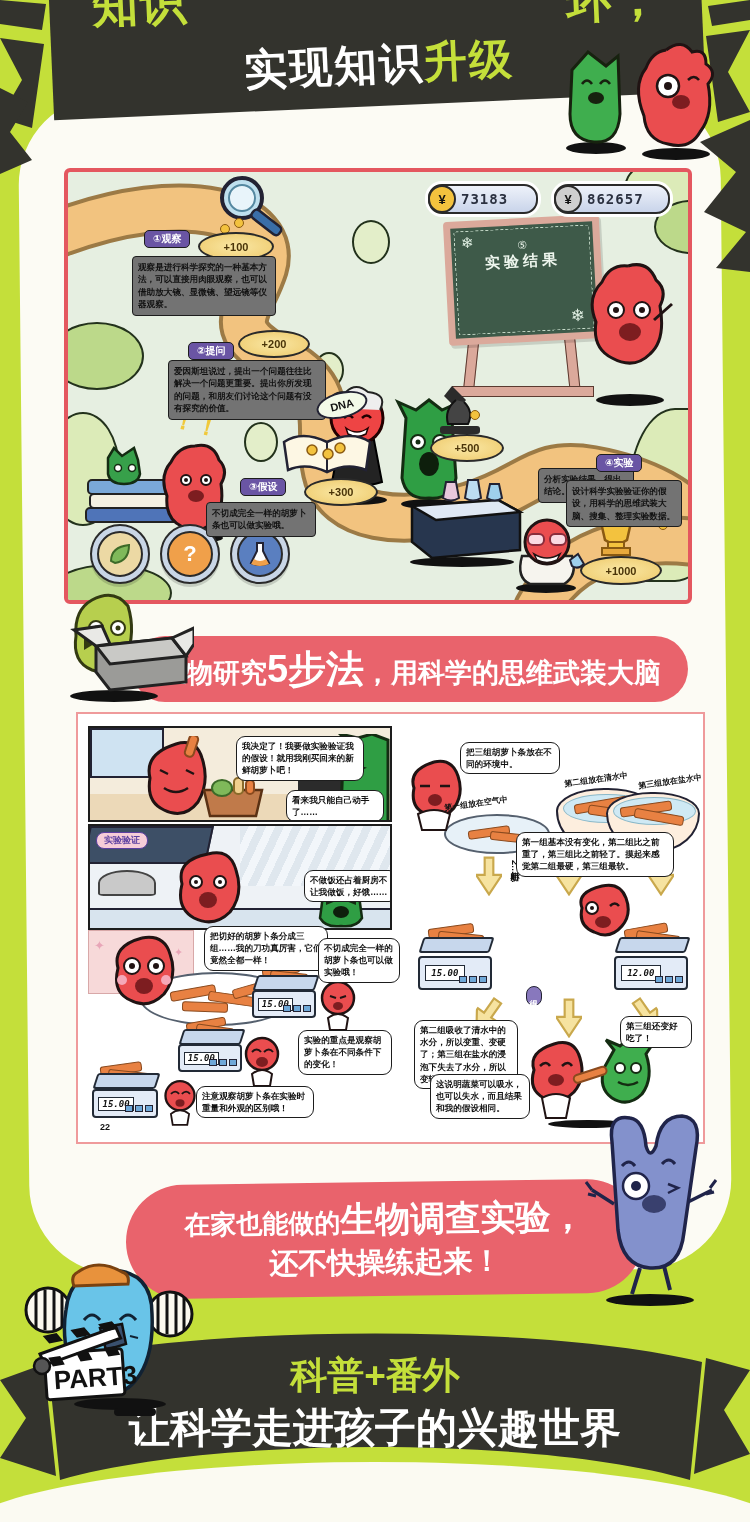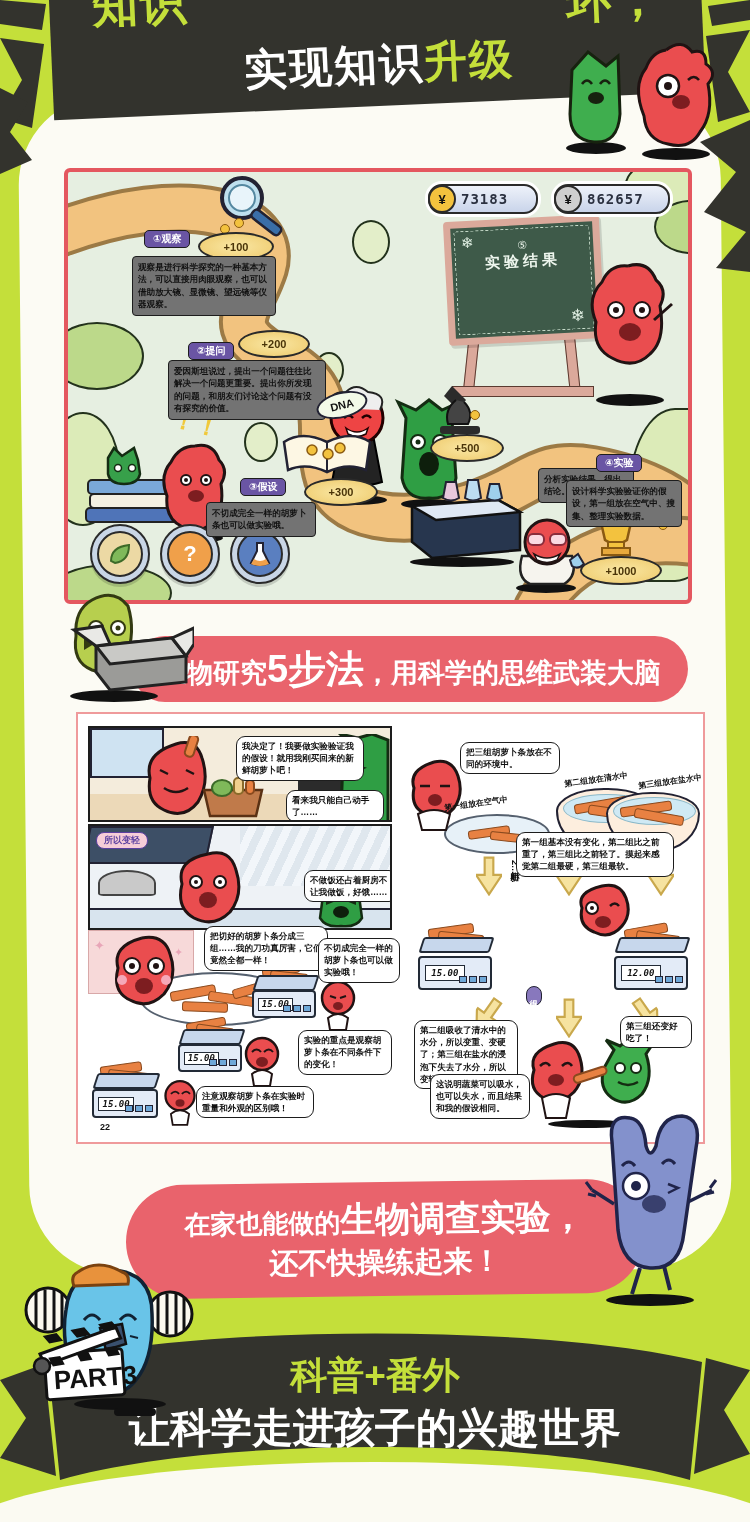--- a/index.html
+++ b/index.html
@@ -250,21 +250,21 @@
     <svg class="abs" style="left:438px;top:344px;width:84px;height:78px;z-index:7" viewBox="0 0 84 78">
       <ellipse cx="40" cy="72" rx="30" ry="5" fill="#111"></ellipse>
       <path d="M16 40 q-6 22 8 28 l34 0 q14 -8 8 -28 z" fill="#f6f4ee" stroke="#222" stroke-width="2.5"></path>
       <circle cx="41" cy="26" r="22" fill="#ea4d4f" stroke="#201313" stroke-width="3"></circle>
       <rect x="22" y="18" width="16" height="11" rx="5" fill="#fbd9e2" stroke="#8a2c3c" stroke-width="2"></rect>
       <rect x="44" y="18" width="16" height="11" rx="5" fill="#fbd9e2" stroke="#8a2c3c" stroke-width="2"></rect>
       <path d="M28 38 q13 8 26 0 l-3 6 q-10 5 -20 0 Z" fill="#fff" stroke="#201313" stroke-width="1.5"></path>
       <path d="M64 44 l8 -6 l6 10 q-6 6 -12 2 z" fill="#9fd0ec" stroke="#223" stroke-width="2"></path>
     </svg>
     <div class="tg" style="left:528px;top:282px">④实验</div>
-    <div class="mb" style="left:498px;top:308px;width:104px">设计科学实验验证你的假设，第一组放在空气中、搜集、整理实验数据。</div>
+    <div class="mb" style="left:498px;top:308px;width:104px">设计科学实验验证你的假设，用科学的思维武装大脑、搜集、整理实验数据。</div>
 
     <div class="medal" style="left:22px;top:352px">
       <div class="in" style="background:#ecd9a4">
         <svg width="26" height="26" viewBox="0 0 26 26">
             <path d="M4 20 Q4 6 22 4 Q22 20 8 22 Z" fill="#7fb95a" stroke="#3c6a28" stroke-width="2"></path>
           </svg>
       </div>
     </div>
     <div class="medal" style="left:92px;top:352px">
       <div class="in" style="background:#f0a04a;color:#fff;font-weight:900;font-size:22px">?</div>
@@ -337,21 +337,21 @@
           <circle cx="28" cy="34" r="2" fill="#201313"></circle>
         <circle cx="52" cy="34" r="6" fill="#fff" stroke="#201313" stroke-width="2"></circle>
           <circle cx="52" cy="34" r="2" fill="#201313"></circle>
         <ellipse cx="40" cy="52" rx="9" ry="8" fill="#7d1d20"></ellipse>
       </svg>
       <svg class="abs" style="left:222px;top:52px;width:58px;height:50px" viewBox="0 0 58 50">
         <path d="M12 10 L4 2 L18 6 L29 0 L40 6 L54 2 L46 10 L50 40 Q44 50 29 48 Q14 50 8 40 Z" fill="#2f9e44" stroke="#142c12" stroke-width="2.5"></path>
         <path d="M14 20 l10 3 l-10 4 z M44 20 l-10 3 l10 4 z" fill="#142c12"></path>
         <ellipse cx="29" cy="34" rx="8" ry="6" fill="#0e1f0c"></ellipse>
       </svg>
-      <div class="tgp" style="left:6px;top:6px">所以变轻</div>
+      <div class="tgp" style="left:6px;top:6px">实验验证</div>
       <div class="bb" style="left:214px;top:44px;width:82px">不做饭还占着厨房不让我做饭，好饿……</div>
     </div>
 
     <div class="abs" style="left:10px;top:216px;width:104px;height:62px;background:#f7d9d9;border:1.5px solid #d8a8a8"></div>
     <div class="abs" style="left:16px;top:224px;color:#e8a6b8;font-size:13px">✦</div>
     <div class="abs" style="left:96px;top:232px;color:#e8a6b8;font-size:11px">✦</div>
     <svg class="abs" style="left:28px;top:220px;width:74px;height:78px;z-index:6" viewBox="0 0 74 78">
       <path d="M36 4 q22 -4 28 16 q8 22 -6 40 q-16 16 -34 6 q-18 -8 -12 -32 q-6 -22 24 -30" fill="#ea4d4f" stroke="#201313" stroke-width="3"></path>
       <circle cx="26" cy="32" r="8" fill="#fff" stroke="#201313" stroke-width="2"></circle>
         <circle cx="26" cy="32" r="3" fill="#201313"></circle>

